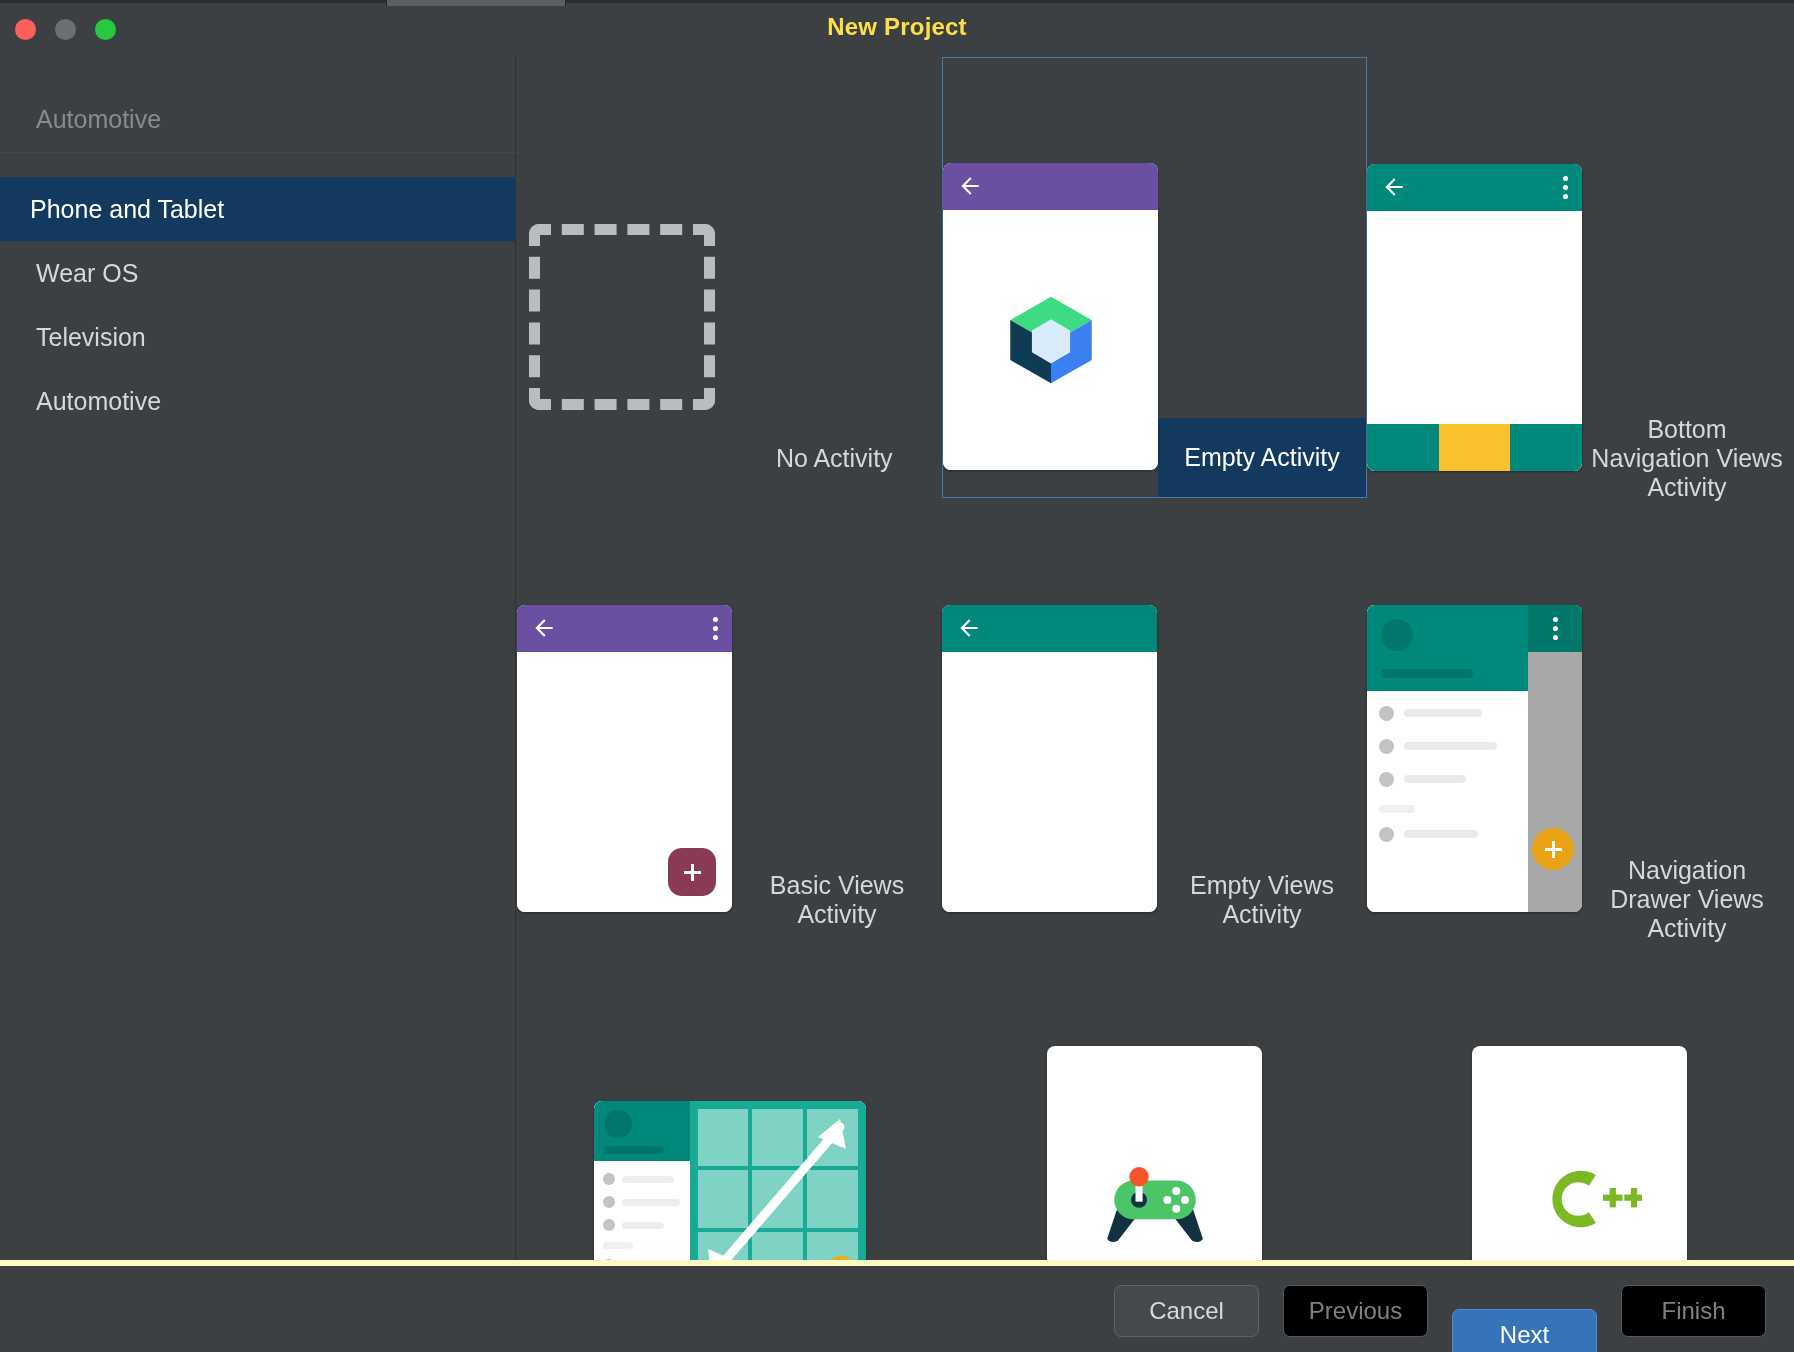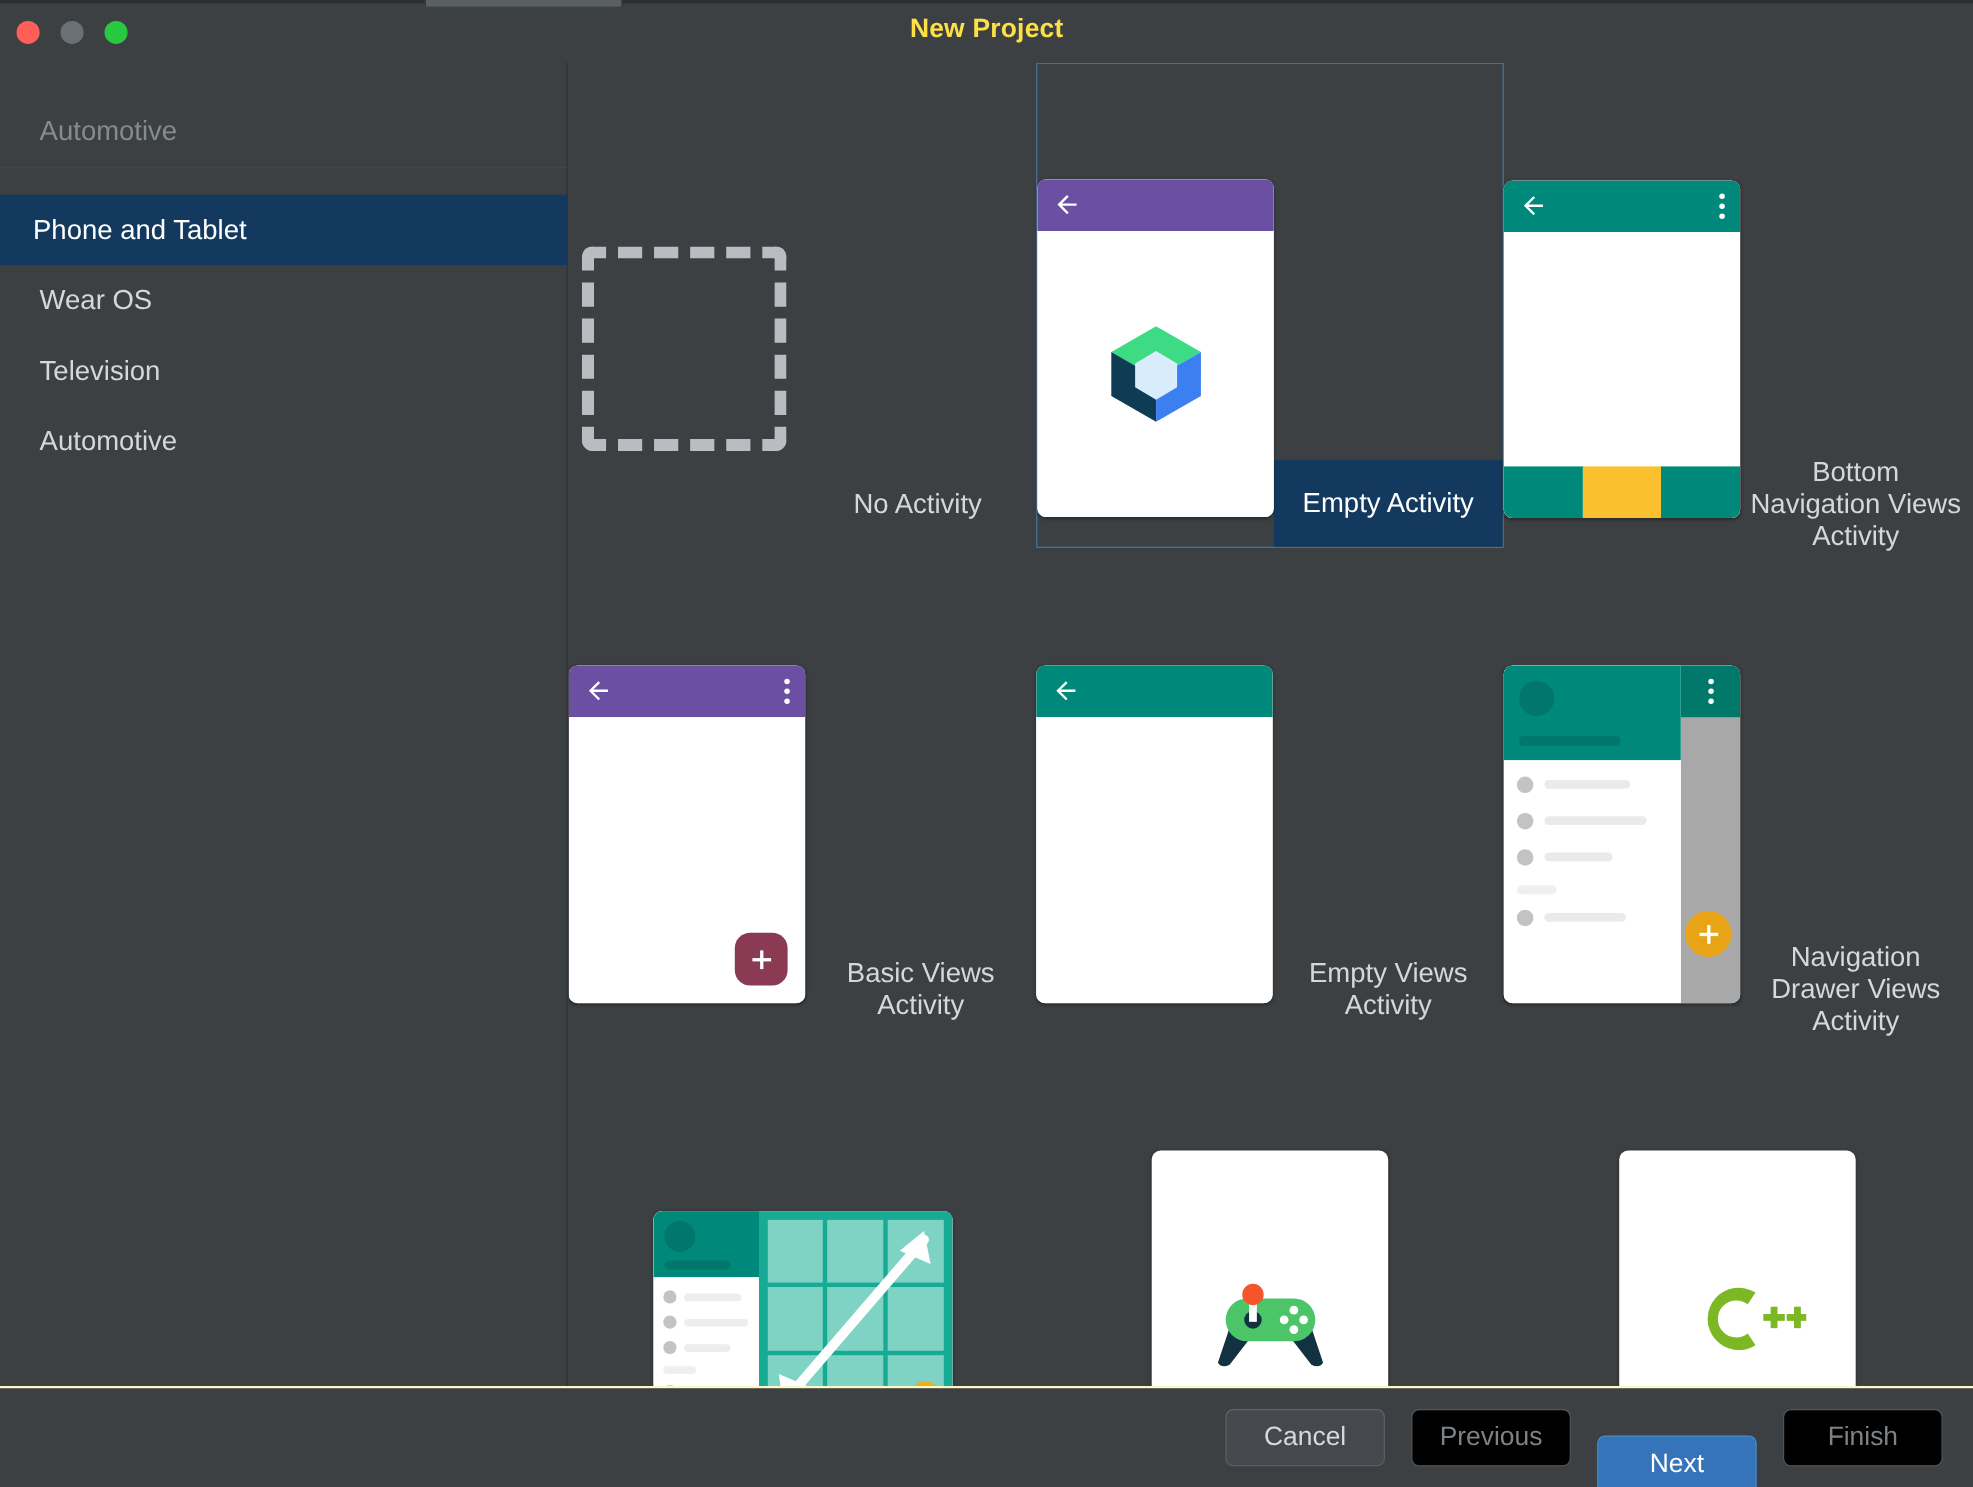--- a/index.html
+++ b/index.html
@@ -404,21 +404,21 @@
     overflow: hidden;
   }
 
   
   #footer {
     position: absolute;
     left: 0; top: 1260px;
     width: 1794px;
     height: 80px;
     background: #3c4043;
-    border-top: 2px solid #fef9c3;
+    border-top: 6px solid #fef9c3;
   }
   #footer-buttons {
     position: absolute;
     right: 28px; top: 19px;
     display: flex;
     gap: 24px;
   }
   .btn {
     height: 52px;
     min-width: 145px;

